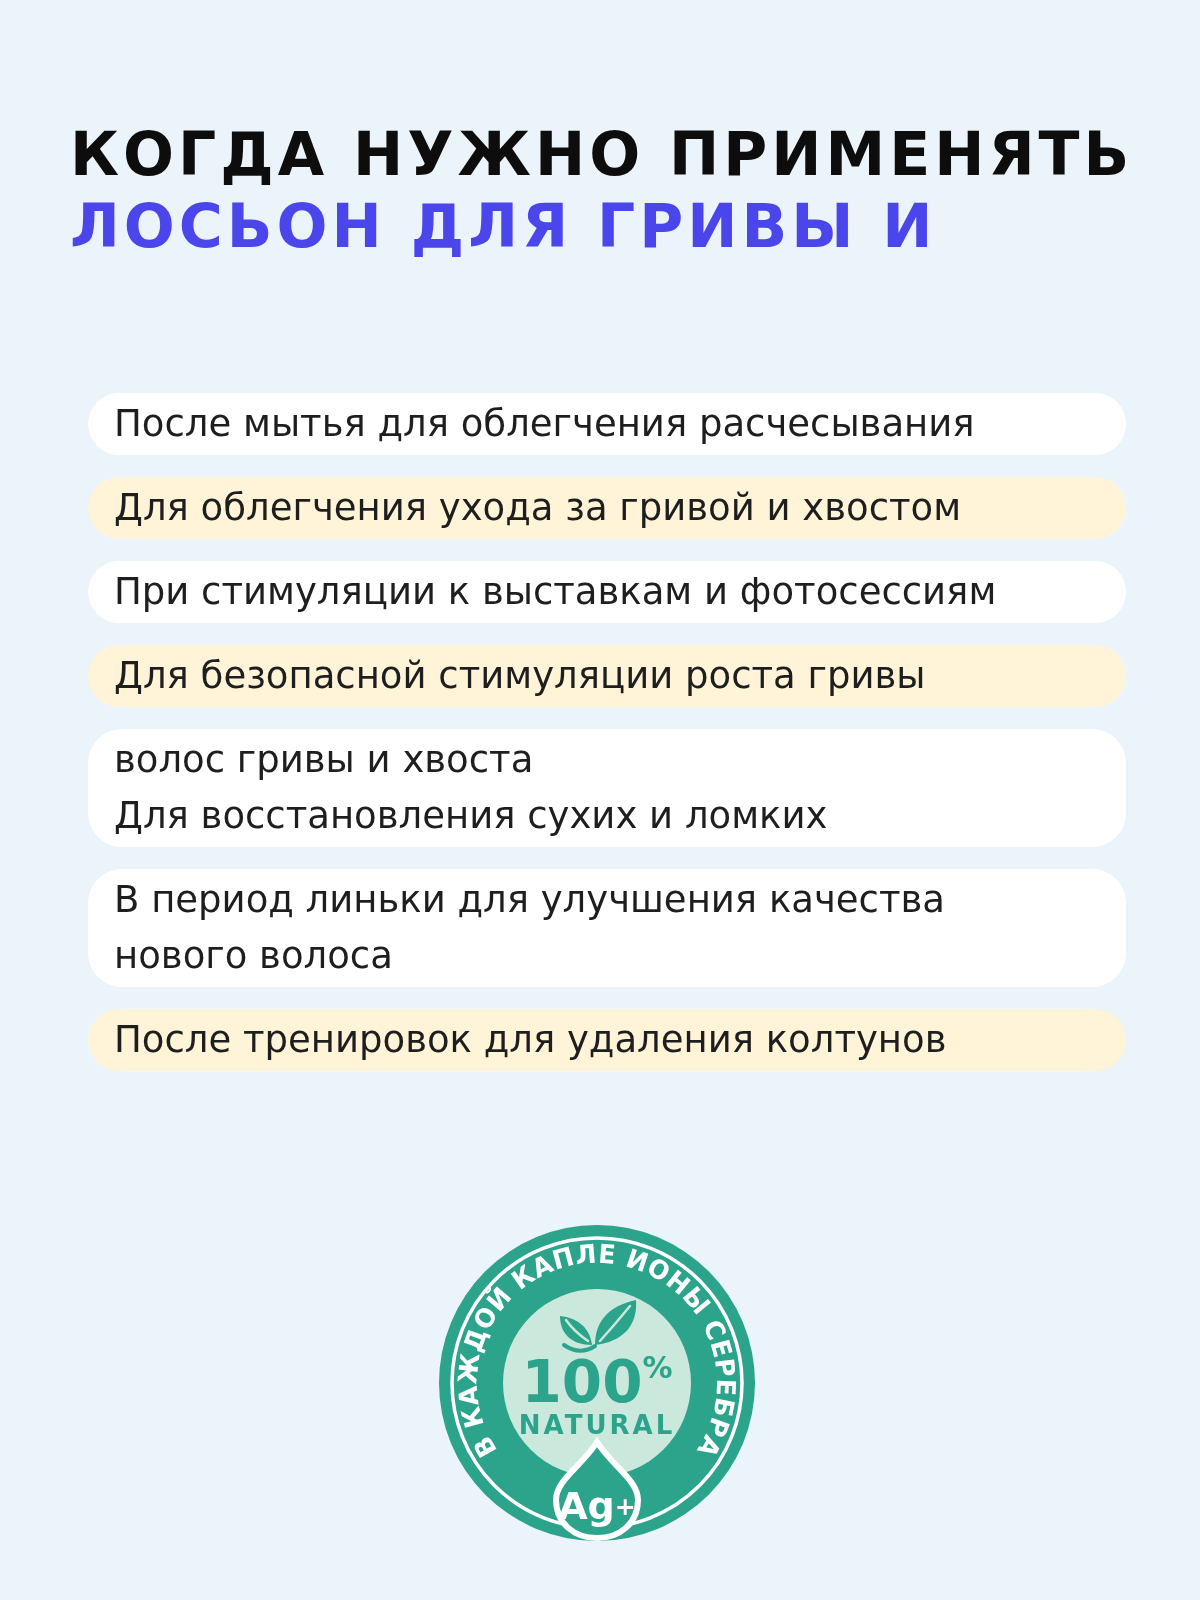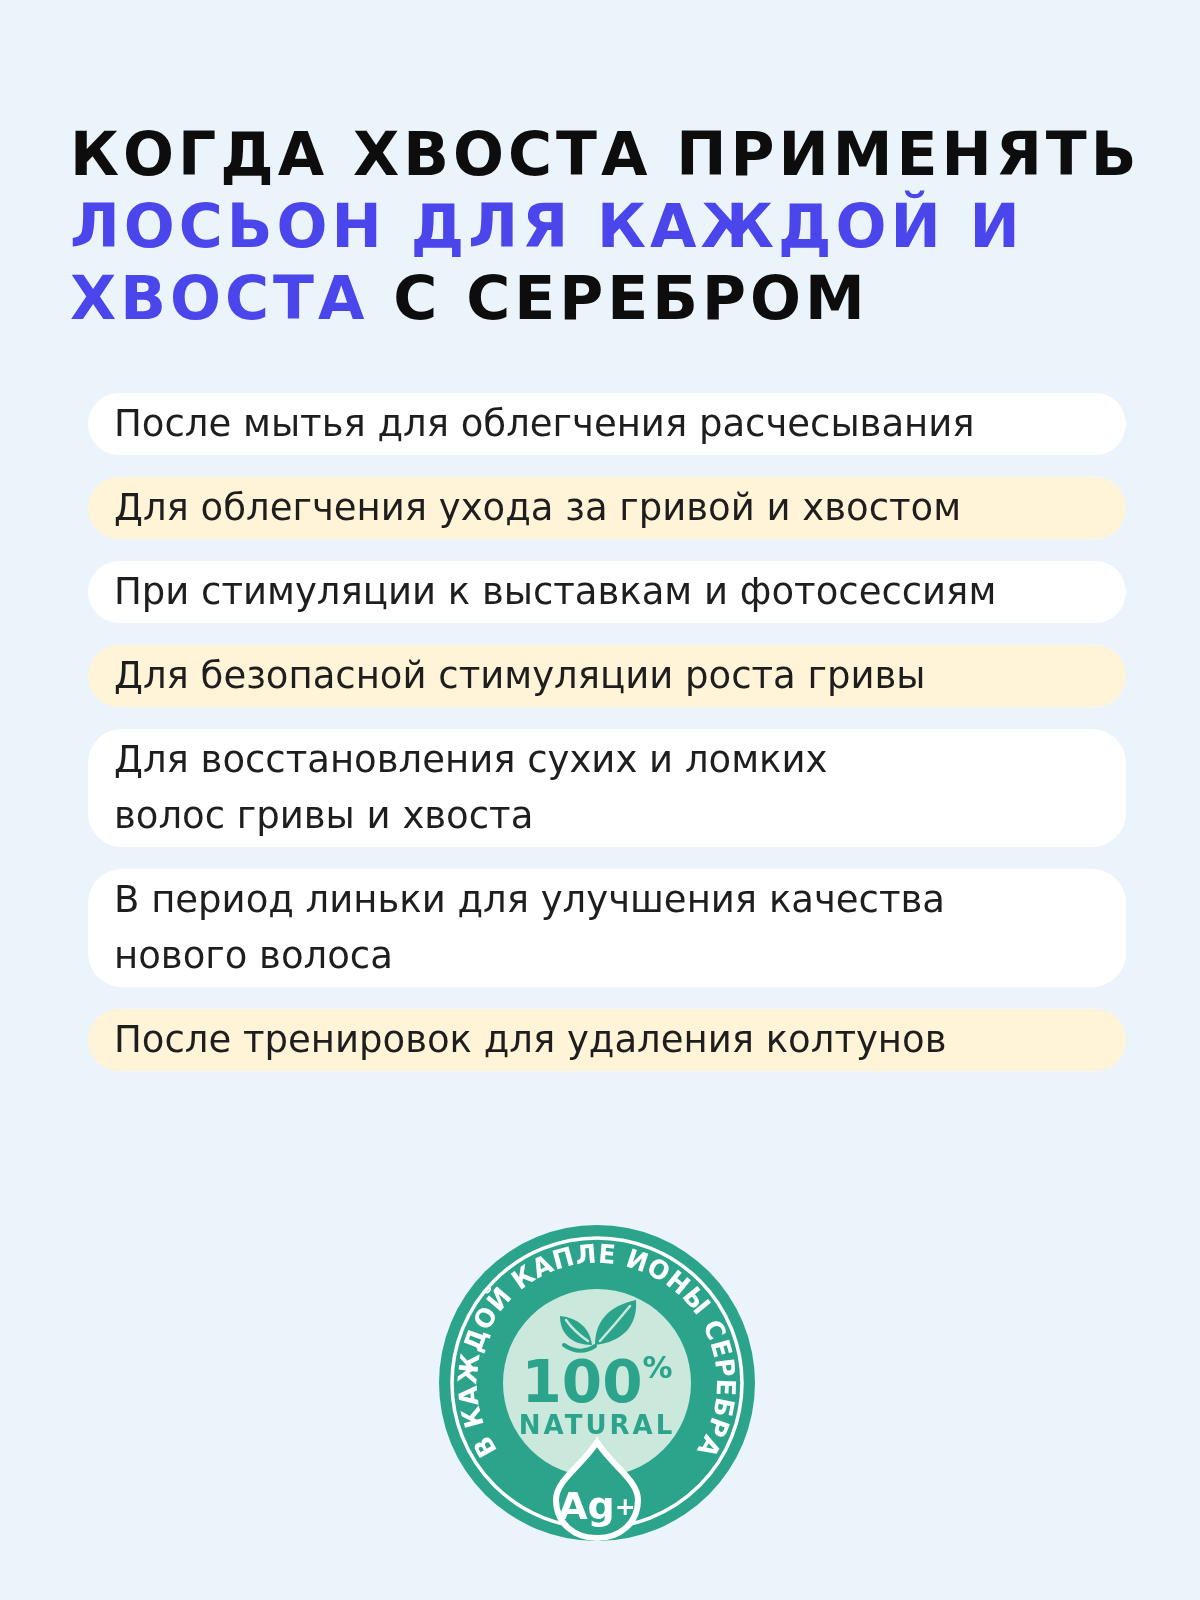--- a/index.html
+++ b/index.html
@@ -49,41 +49,40 @@
     width:330px;
     height:330px;
   }
 </style>
 </head>
 <body>
 
 <div class="page">
 
   <div class="title">
-    <div><span>КОГДА ХВОСТА ПРИМЕНЯТЬ</span></div>
-    <div><span class="accent">ЛОСЬОН ДЛЯ КАЖДОЙ И</span></div>
-    <div><span class="accent">ХВОСТА</span><span> С СЕРЕБРОМ</span></div>
+    <div><span>КОГДА НУЖНО ПРИМЕНЯТЬ</span></div>
+    <div><span class="accent">ЛОСЬОН ДЛЯ ГРИВЫ И</span></div>
   </div>
 
   <div class="benefits">
       <div class="pill white">
         <div>После мытья для облегчения расчесывания</div>
       </div>
       <div class="pill yellow">
         <div>Для облегчения ухода за гривой и хвостом</div>
       </div>
       <div class="pill white">
         <div>При стимуляции к выставкам и фотосессиям</div>
       </div>
       <div class="pill yellow">
         <div>Для безопасной стимуляции роста гривы</div>
       </div>
       <div class="pill white">
+        <div>волос гривы и хвоста</div>
         <div>Для восстановления сухих и ломких</div>
-        <div>волос гривы и хвоста</div>
       </div>
       <div class="pill white">
         <div>В период линьки для улучшения качества</div>
         <div>нового волоса</div>
       </div>
       <div class="pill yellow">
         <div>После тренировок для удаления колтунов</div>
       </div>
     </div>
 

